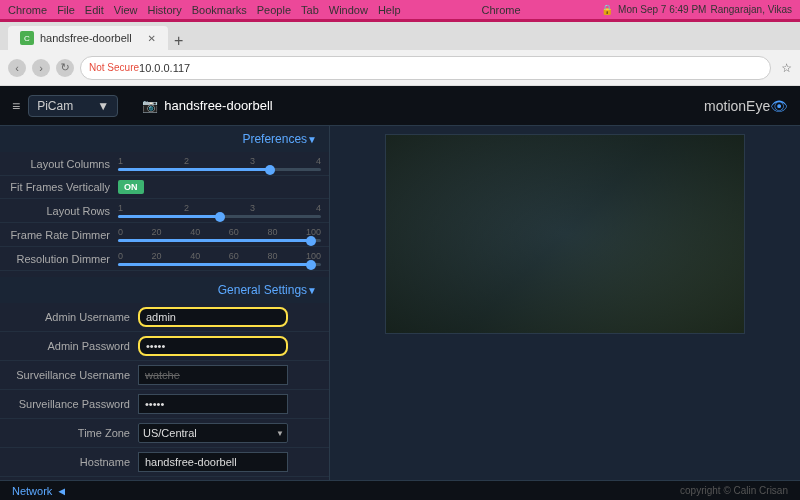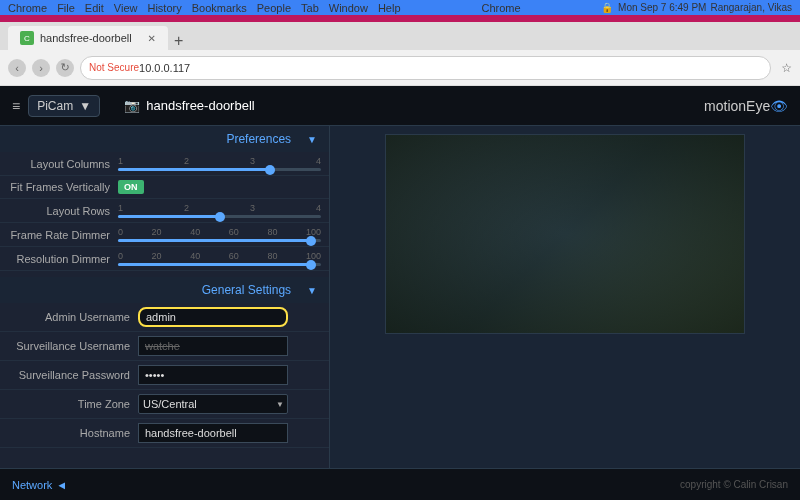--- a/index.html
+++ b/index.html
@@ -7,28 +7,28 @@
       width: 800px;
       height: 500px;
       overflow: hidden;
       font-family: -apple-system, BlinkMacSystemFont, "Helvetica Neue", Arial, sans-serif;
       font-size: 12px;
       background: #1a1a2e;
     }
 
     
     .chrome-title-bar {
-      background: #3b82f6;
+      background: #ec4899;
       height: 22px;
       display: flex;
       align-items: center;
       padding: 0 8px;
       font-size: 11px;
       color: #333;
-      border-bottom: 7px solid #be185d;
+      border-bottom: 3px solid #be185d;
     }
     .chrome-title-bar .title-text {
       flex: 1;
       text-align: center;
       font-size: 11px;
     }
     .chrome-title-bar .right-icons {
       display: flex;
       gap: 4px;
       align-items: center;
@@ -142,21 +142,21 @@
     }
     .cam-selector {
       background: #1a2535;
       border: 1px solid #3a4a5a;
       border-radius: 4px;
       color: #ccc;
       padding: 3px 8px;
       font-size: 12px;
       display: flex;
       align-items: center;
-      gap: 6px;
+      gap: 24px;
     }
     .cam-name {
       color: white;
       font-size: 13px;
       font-weight: 500;
       margin-left: 16px;
       display: flex;
       align-items: center;
       gap: 6px;
     }
@@ -193,21 +193,21 @@
     .left-panel::-webkit-scrollbar-track { background: #1c2333; }
     .left-panel::-webkit-scrollbar-thumb { background: #3a4a5a; }
 
     
     .section-header {
       background: #1a2535;
       padding: 6px 12px;
       display: flex;
       align-items: center;
       justify-content: flex-end;
-      gap: 16px;
+      gap: 0;
     }
     .section-header .section-title {
       color: #5ba8ff;
       font-size: 12px;
     }
     .section-header .section-arrow {
       color: #5ba8ff;
       font-size: 10px;
     }
 
@@ -351,21 +351,21 @@
     .camera-feed::after {
       content: '';
       position: absolute;
       inset: 0;
       background: radial-gradient(ellipse at center, rgba(60,80,60,0.3) 0%, rgba(20,30,20,0.8) 100%);
     }
 
     
     .footer {
       background: #0d1117;
-      height: 32px;
+      height: 20px;
       display: flex;
       align-items: center;
       justify-content: space-between;
       padding: 0 12px;
       border-top: 1px solid #2a3a4a;
     }
     .footer-left {
       color: #5ba8ff;
       font-size: 11px;
       display: flex;
@@ -546,20 +546,26 @@
         <span class="section-arrow">▼</span>
       </div>
 
       <div class="settings-row">
         <span class="settings-label">Admin Username</span>
         <div class="settings-value">
           <input type="text" class="text-input highlight" value="admin" style="">
         </div>
       </div>
 
+      <div class="settings-row">
+        <span class="settings-label">Admin Password</span>
+        <div class="settings-value">
+          <input type="password" class="text-input highlight" value="12345" style="">
+        </div>
+      </div>
 
       <div class="settings-row">
         <span class="settings-label">Surveillance Username</span>
         <div class="settings-value">
           <input type="text" class="text-input strikethrough" value="watche" style="">
         </div>
       </div>
 
       <div class="settings-row">
         <span class="settings-label">Surveillance Password</span>

